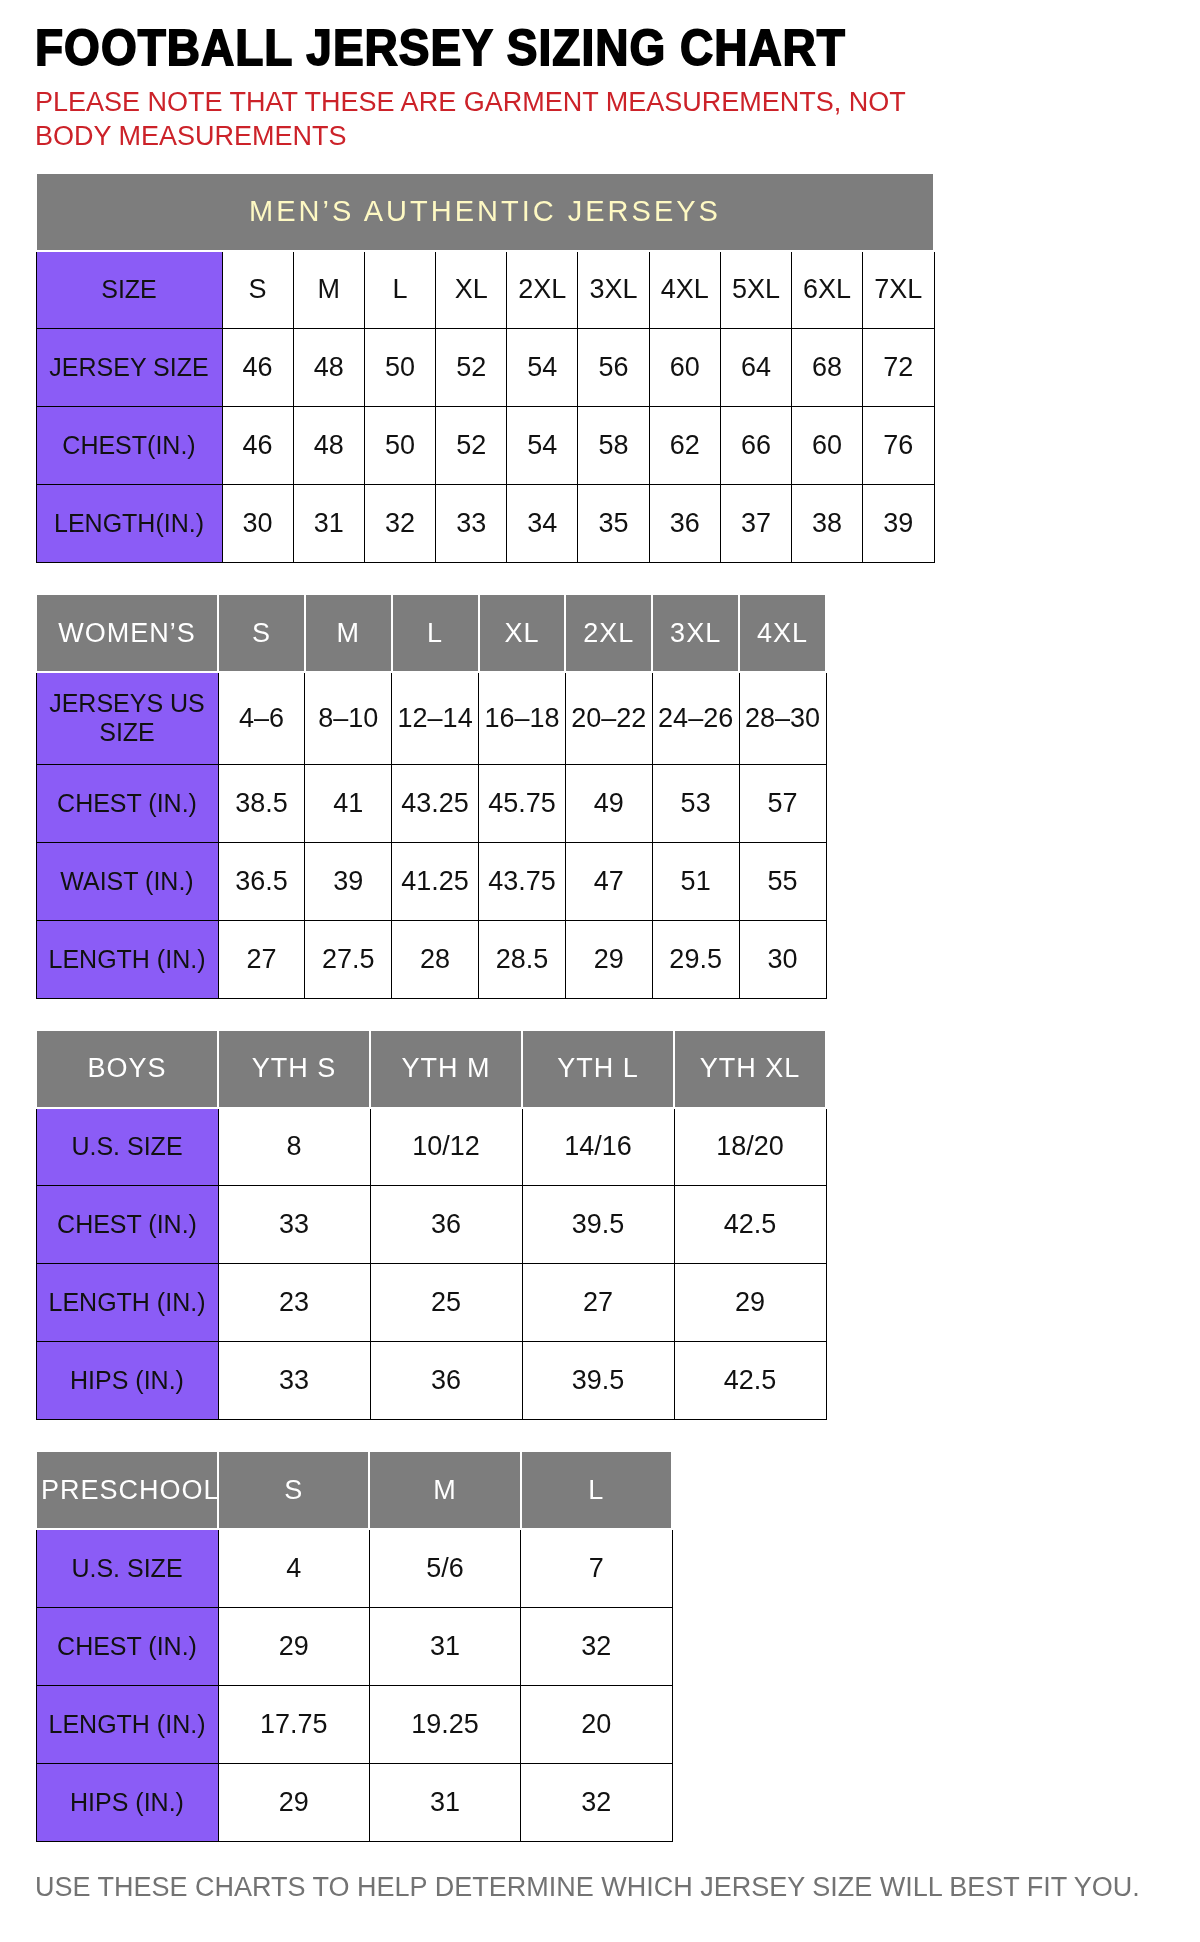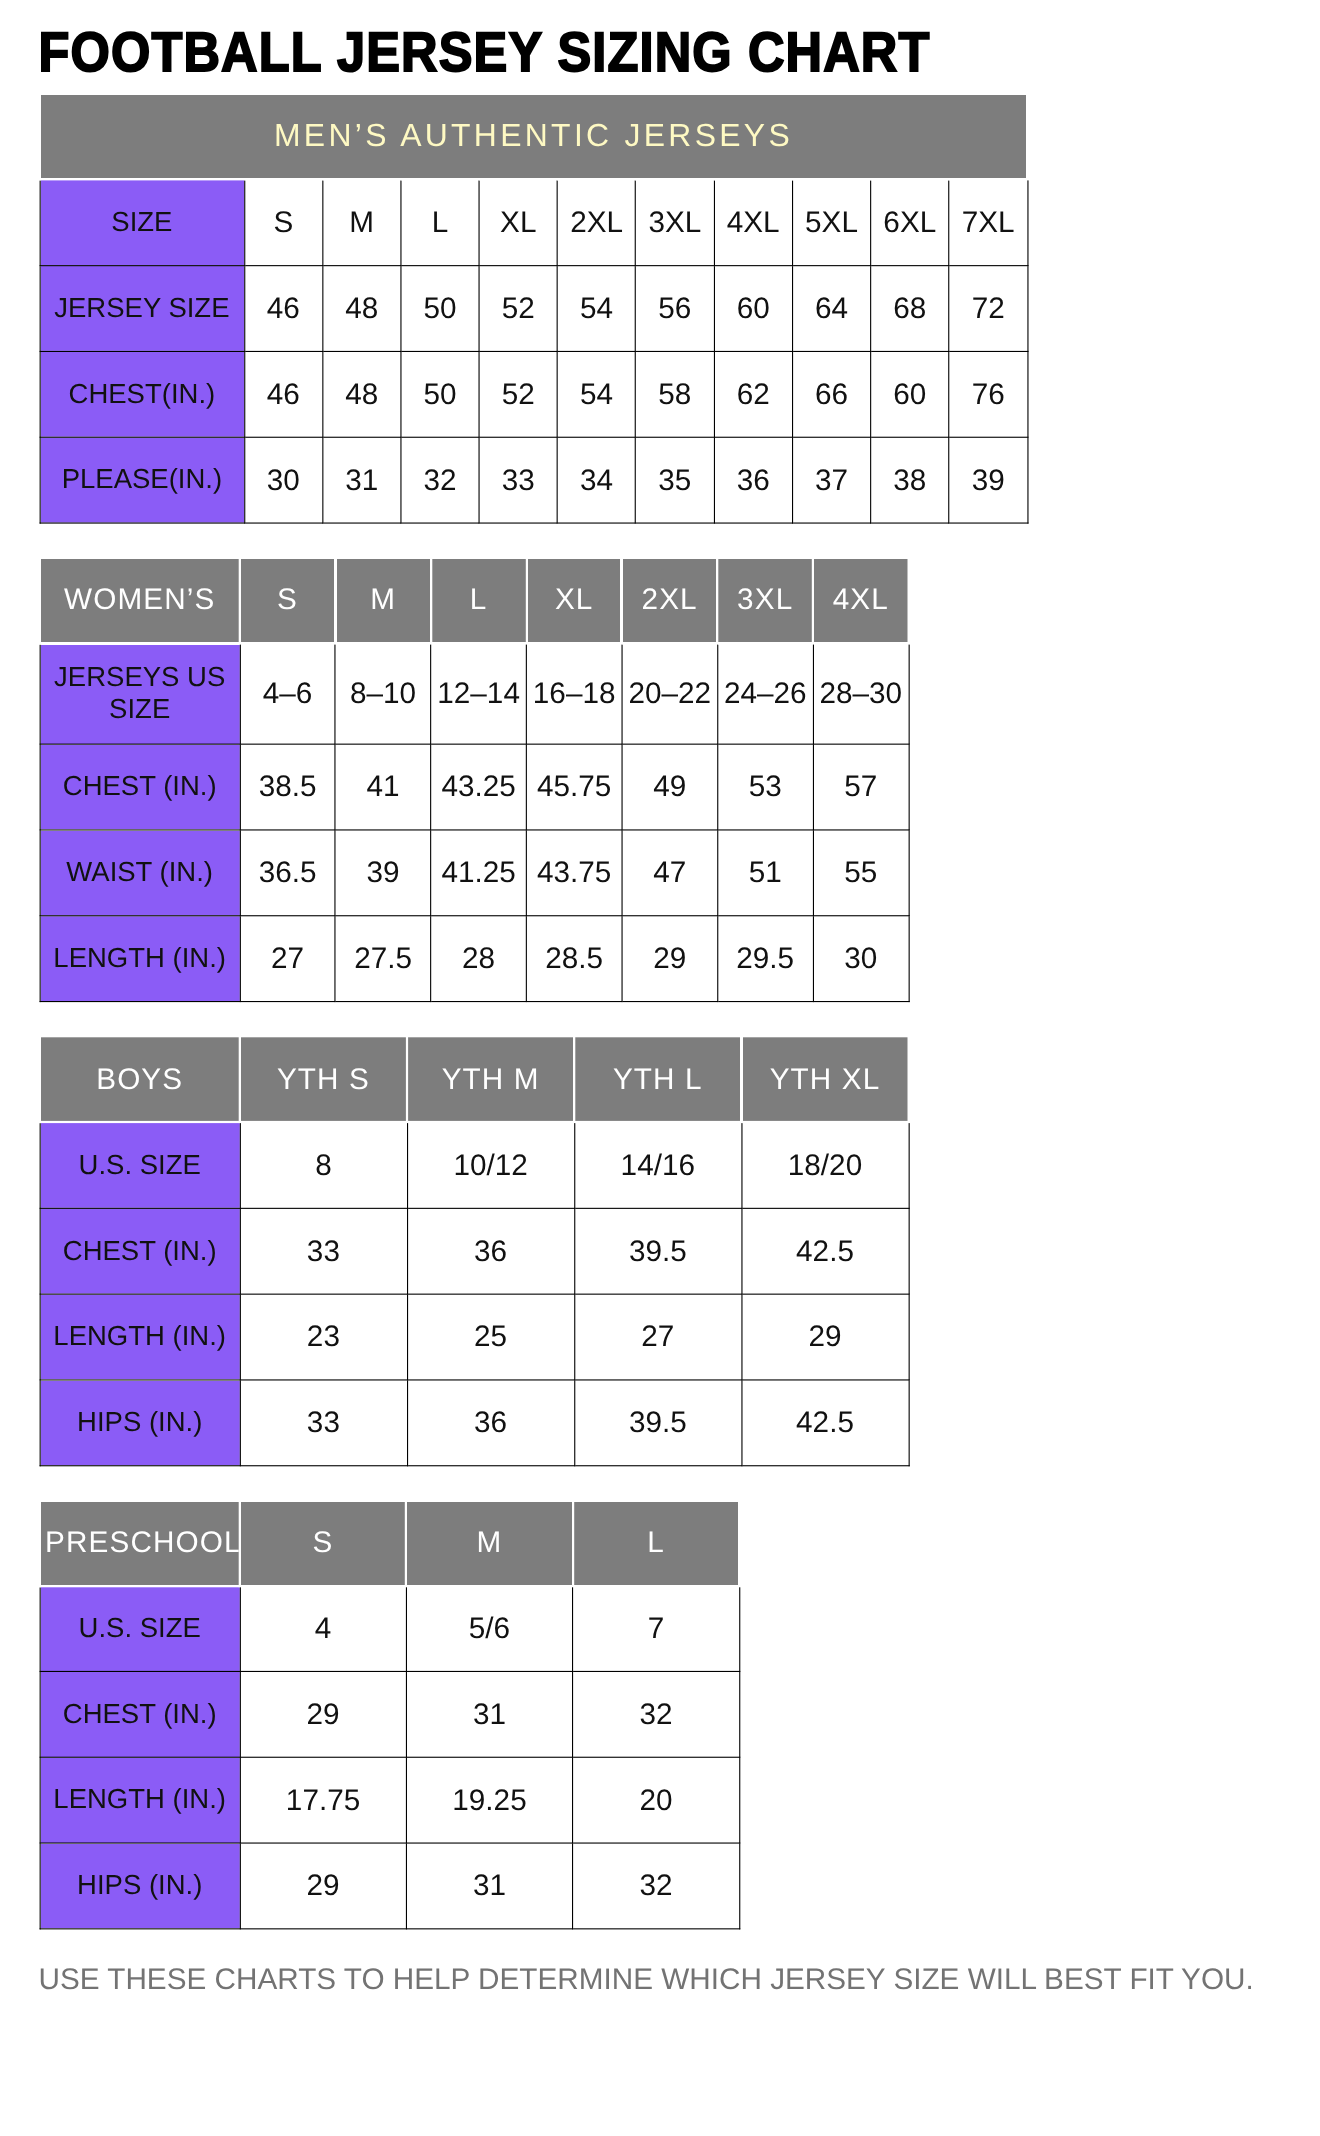--- a/index.html
+++ b/index.html
@@ -83,20 +83,21 @@
     white-space:nowrap;
   }
 </style>
 </head>
 <body>
 
 <div class="page">
 
   <h1 class="title">FOOTBALL JERSEY SIZING CHART</h1>
 
+  <p class="note">PLEASE NOTE THAT THESE ARE GARMENT MEASUREMENTS, NOT BODY MEASUREMENTS</p>
 
   
   <table class="tbl tbl-mens">
     <colgroup>
         <col class="lab">
         <col span="10">
       </colgroup>
     <tbody>
       <tr>
         <th class="banner" colspan="11">MEN’S AUTHENTIC JERSEYS</th>
@@ -134,21 +135,21 @@
         <td>50</td>
         <td>52</td>
         <td>54</td>
         <td>58</td>
         <td>62</td>
         <td>66</td>
         <td>60</td>
         <td>76</td>
       </tr>
       <tr>
-        <th class="rowlab">PLEASE(IN.)</th>
+        <th class="rowlab">LENGTH(IN.)</th>
         <td>30</td>
         <td>31</td>
         <td>32</td>
         <td>33</td>
         <td>34</td>
         <td>35</td>
         <td>36</td>
         <td>37</td>
         <td>38</td>
         <td>39</td>

